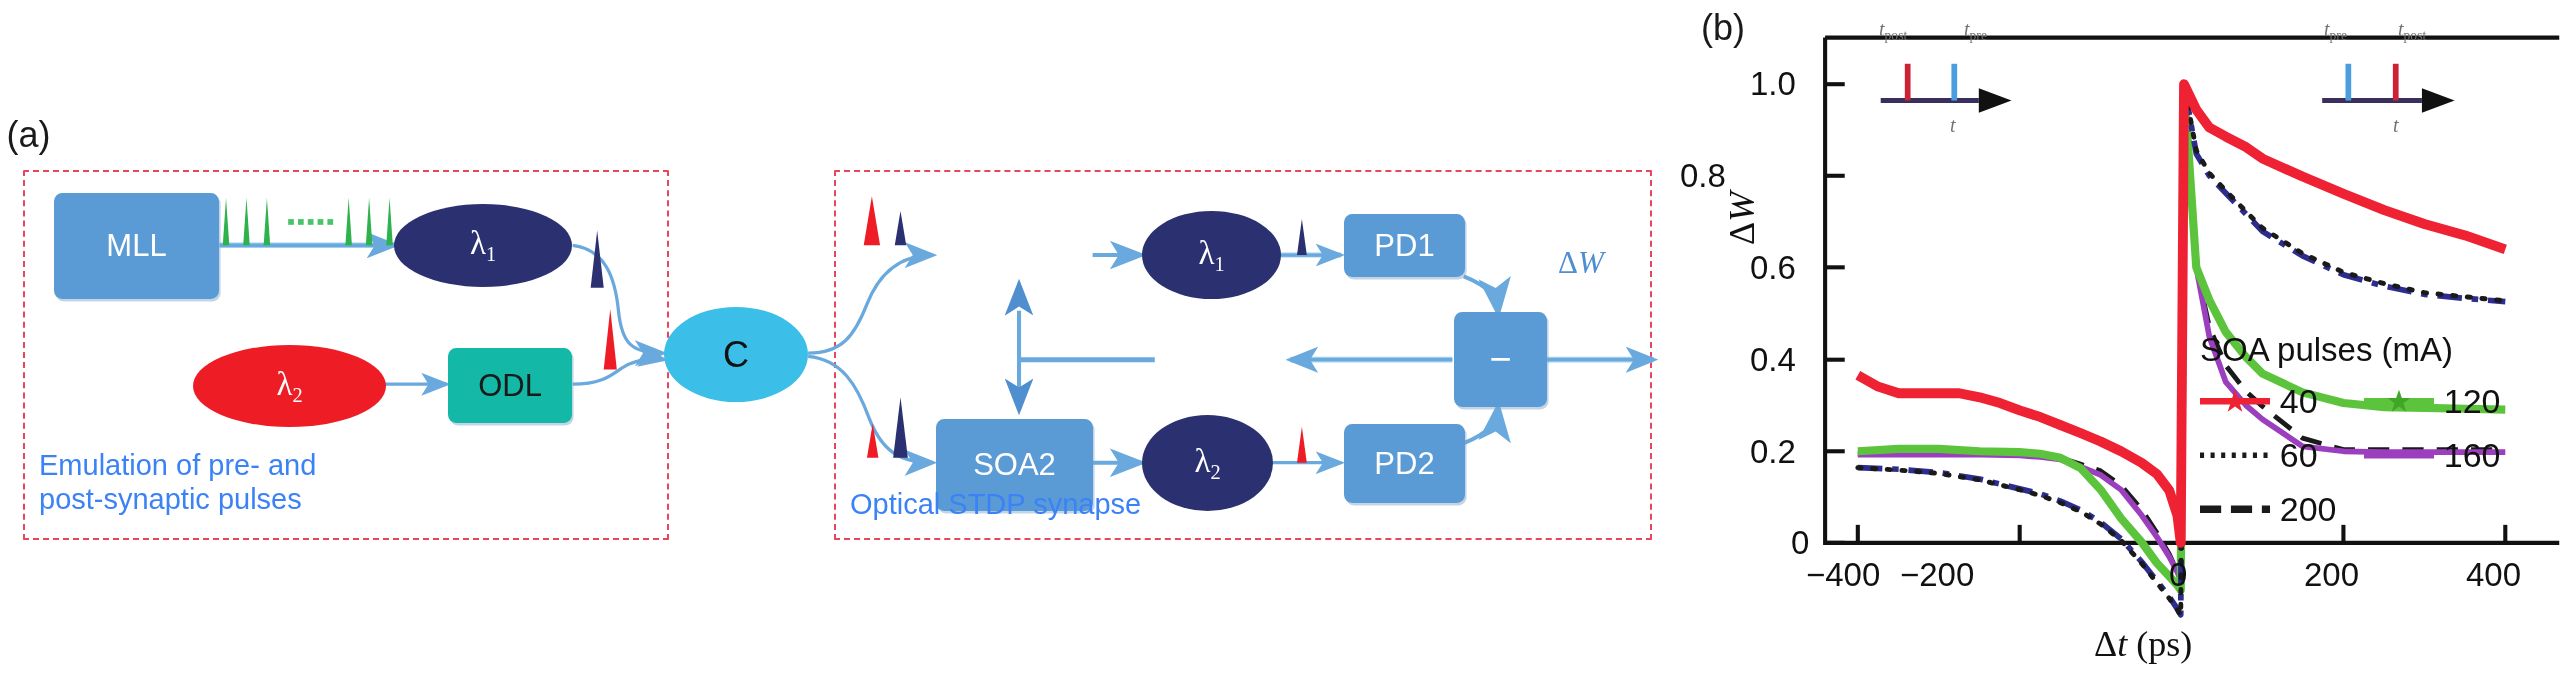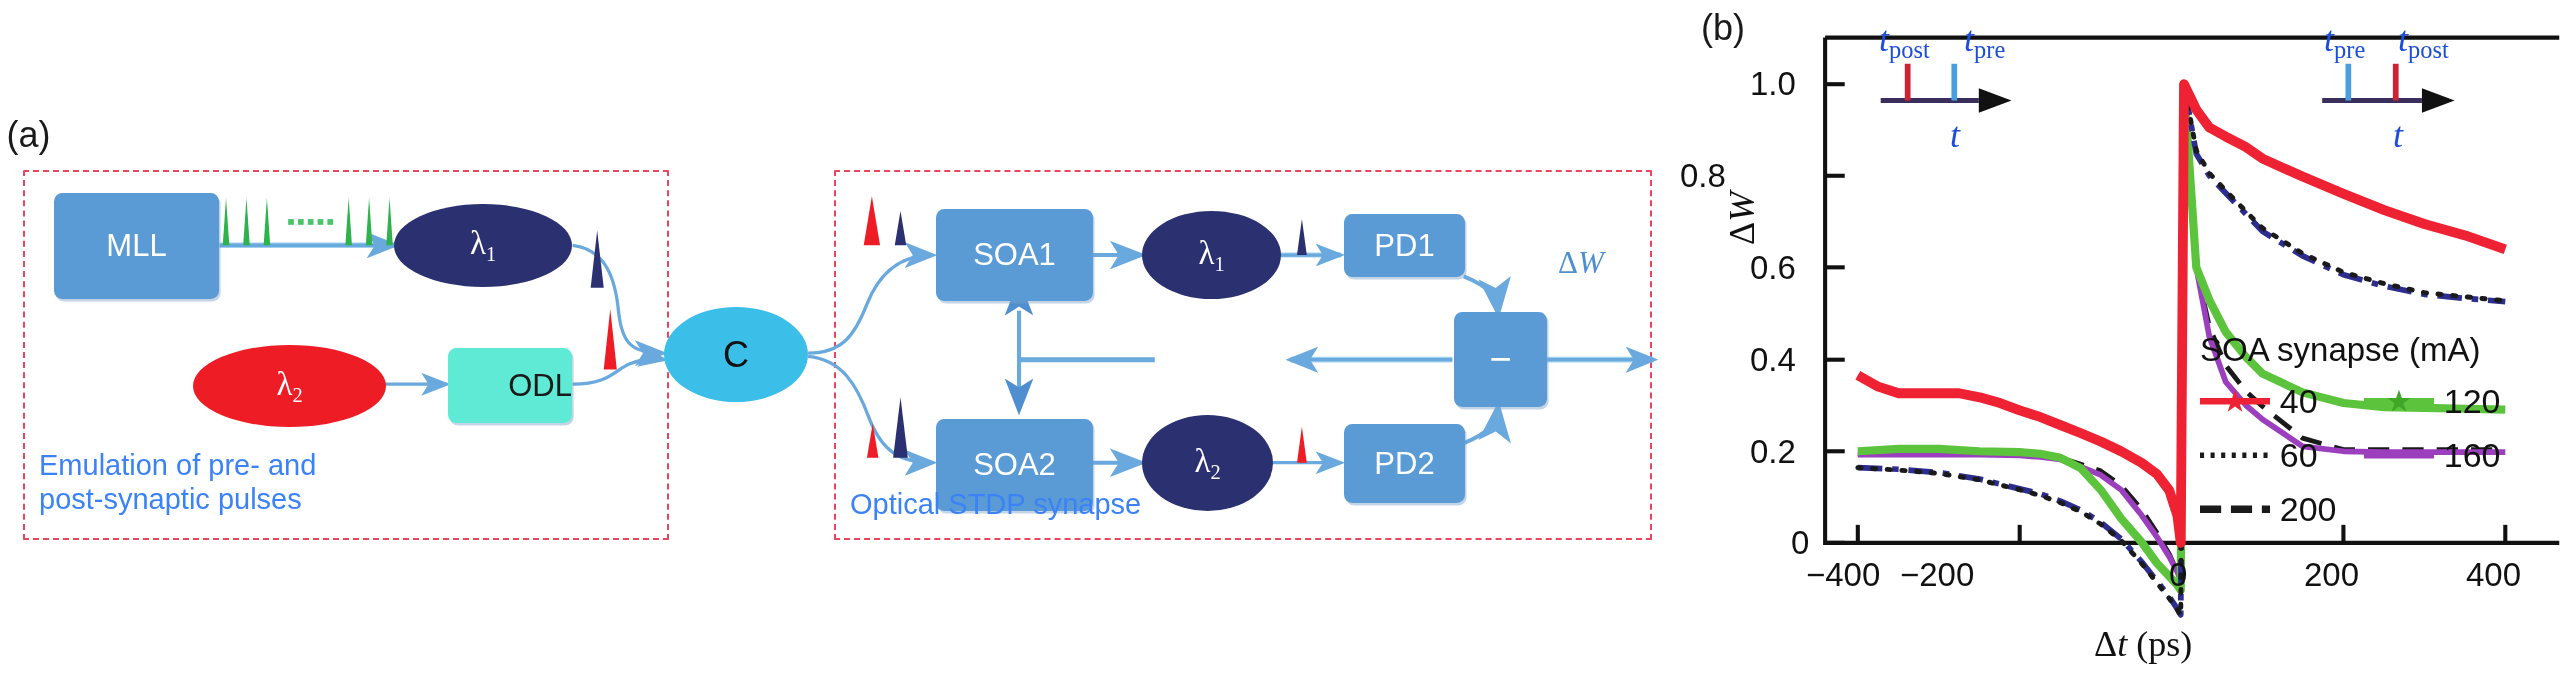--- a/index.html
+++ b/index.html
@@ -49,21 +49,21 @@
     border-radius: 8.2px;
     color: #ffffff;
     display: flex;
     align-items: center;
     justify-content: center;
     font-size: 31px;
     font-family: "Liberation Sans", sans-serif;
     box-shadow: 1.6px 2.5px 0 rgba(120,160,200,0.45);
   }
   .blk.dark-text { color: #1a1a1a; }
-  .blk.strong { background: #5eead4; justify-content: flex-end; }
+  .blk.strong { background: #14b8a6; }
 
   .ell {
     position: absolute;
     box-sizing: border-box;
     border-radius: 50%;
     display: flex;
     align-items: center;
     justify-content: center;
     font-size: 33px;
     color: #ffffff;
@@ -118,22 +118,22 @@
     left: 2094px; top: 623px;
     font-size: 36px;
     color: #111;
     font-family: "Liberation Serif", serif;
     white-space: nowrap;
   }
   .ital { font-style: italic; }
 
   .inset-lbl {
     position: absolute;
-    font-size: 36px;
-    color: #1d4ed8;
+    font-size: 20px;
+    color: #737373;
     font-family: "Liberation Serif", serif;
     white-space: nowrap;
   }
   .inset-lbl .it { font-style: italic; }
   .inset-lbl .sb { font-style: normal; font-size: 0.68em; vertical-align: -0.28em; }
 
   
   #legend { position: absolute; left: 2200px; top: 331px; width: 352px; }
   #legend-title {
     font-size: 33px; color: #111; font-family: "Liberation Sans", sans-serif;
@@ -310,23 +310,20 @@
 
   <div class="grp-cap" style="left:39px; top:448px; width:615px;">
     <div>Emulation of pre- and</div>
     <div>post-synaptic pulses</div>
   </div>
 
   <div class="ell cyan" id="coupler" style="left:664px; top:307px; width:144px; height:95px;">
     <span>C</span>
   </div>
 
-  <div class="blk" id="soa1" style="left:936px; top:209px; width:157px; height:92px;">
-    <span>SOA1</span>
-  </div>
 
   <div class="ell navy" id="lambda1b" style="left:1142px; top:211px; width:139px; height:88px;">
     <span>
       <span>λ</span><span class="sub">1</span>
     </span>
   </div>
 
   <div class="blk" id="pd1" style="left:1344px; top:214px; width:121px; height:63px;">
     <span>PD1</span>
   </div>
@@ -392,21 +389,21 @@
     <span class="it">t</span><span class="sb">pre</span>
   </div>
   <div class="inset-lbl" style="left:2398px; top:18px;">
     <span class="it">t</span><span class="sb">post</span>
   </div>
   <div class="inset-lbl" style="left:2393px; top:114px;">
     <span class="it">t</span>
   </div>
 
   <div id="legend">
-    <div id="legend-title">SOA synapse (mA)</div>
+    <div id="legend-title">SOA pulses (mA)</div>
     <div class="legend-grid">
 
       <div class="legend-item">
         <span class="legend-swatch">
           <svg width="70" height="24.5" viewBox="0 0 86 30">
             <line x1="0" y1="15" x2="86" y2="15" stroke="#ee2233" stroke-width="8"></line>
             <polygon points="43,1 46.5,11 57,11 48.5,17.5 52,28 43,21.5 34,28 37.5,17.5 29,11 39.5,11" fill="#ee2233"></polygon>
           </svg>
         </span>
         <span class="legend-text">40</span>

